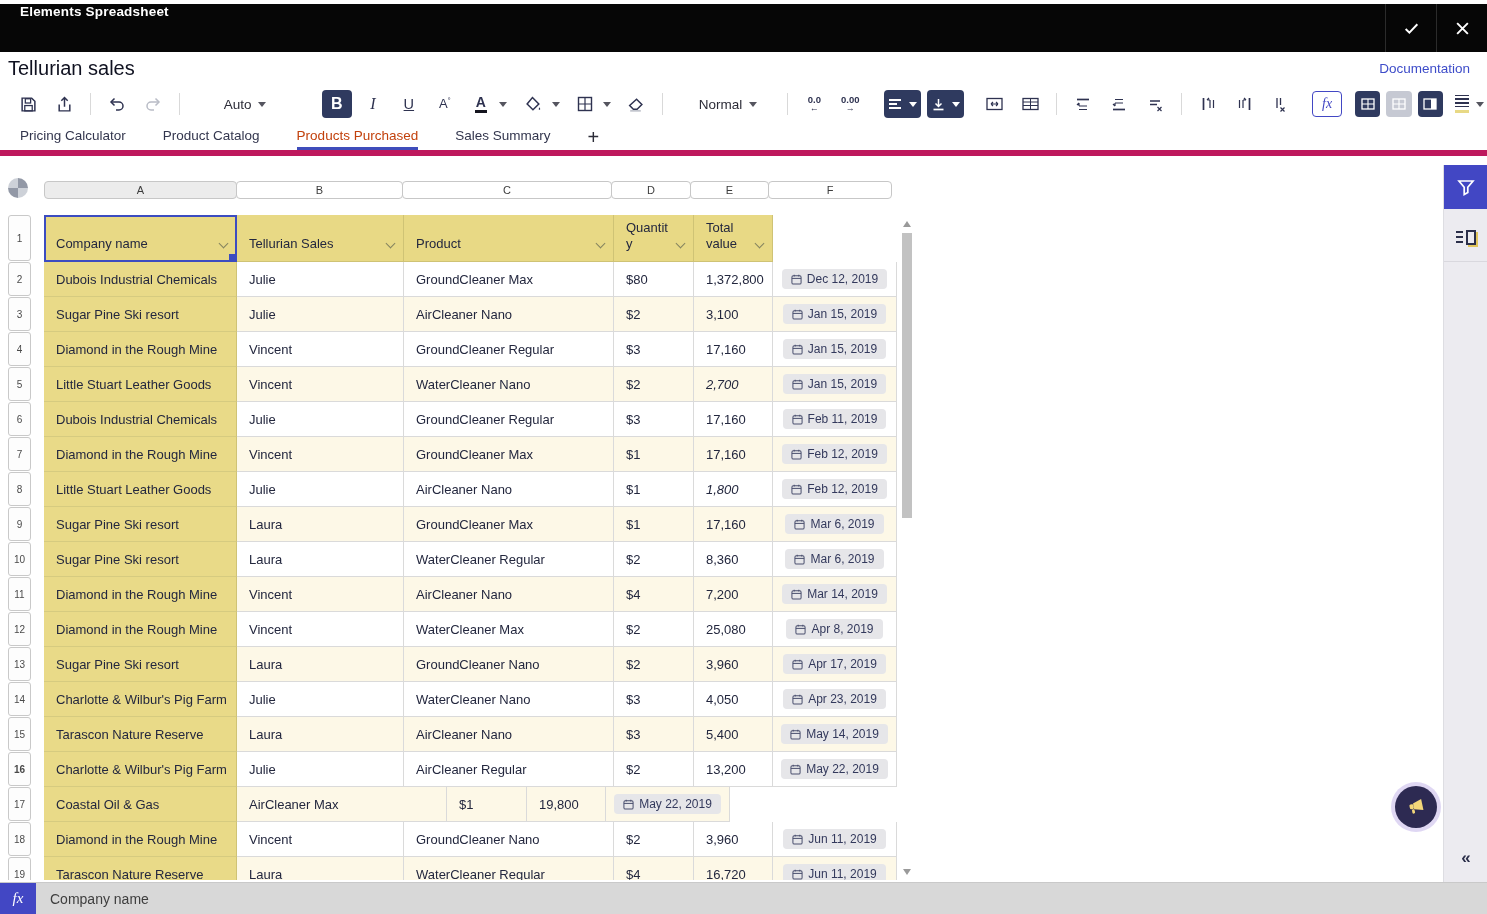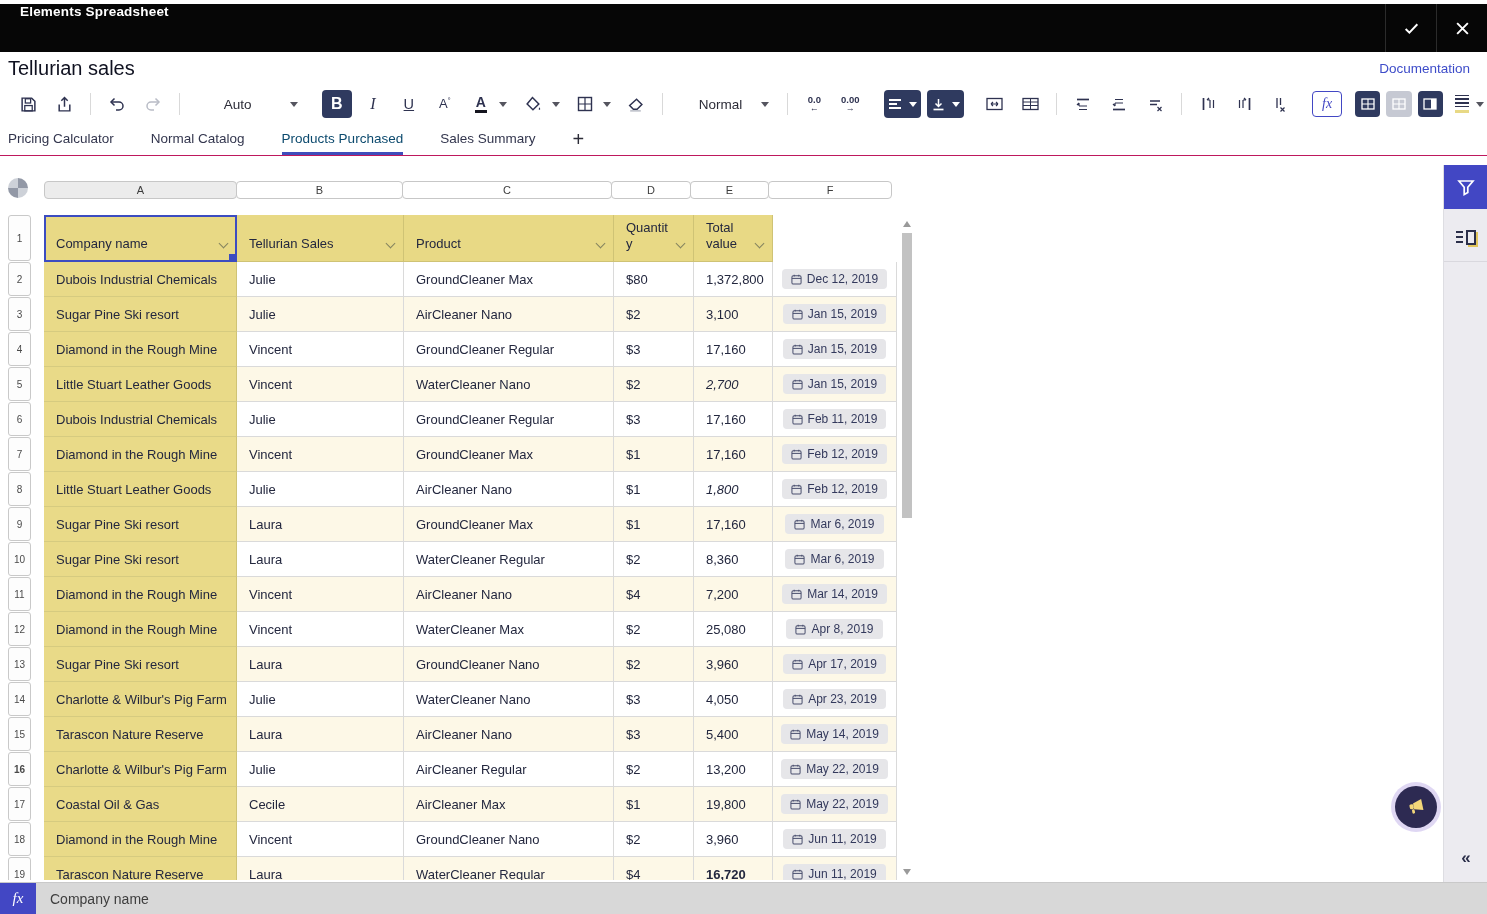--- a/index.html
+++ b/index.html
@@ -22,41 +22,41 @@
   .doc-header{position:absolute;top:48px;left:0;width:100%;height:40px;display:flex;align-items:center}
   .page-title{margin-left:8px;font-size:20px;font-weight:500;color:#0f1120}
   .doc-link{margin-left:auto;margin-right:17px;font-size:13.5px;color:#3d4cc9;cursor:pointer}
 
   
   .toolbar{position:absolute;top:86px;left:0;width:100%;height:36px;display:flex;align-items:center;padding-left:10px}
   .tbtn{min-width:30px;height:28px;display:flex;align-items:center;justify-content:center;border-radius:4px;margin:0 3px;cursor:pointer;font-size:14px;color:#2e3250;position:relative}
   .tbtn.active{background:var(--activebtn);color:#fff}
   .tbtn.active svg *{stroke:#fff}
   .sep{width:1px;height:22px;background:#d9d9d9;margin:0 8px}
-  .dd{display:flex;align-items:center;justify-content:space-between;height:28px;padding:0 10px;font-size:13.5px;color:#2c2c38;cursor:pointer}
+  .dd{display:flex;align-items:center;height:28px;padding:0 10px;font-size:13.5px;color:#2c2c38;cursor:pointer}
   .crt{width:0;height:0;border-left:4px solid transparent;border-right:4px solid transparent;border-top:5px solid #55555f;margin-left:7px}
   .bold-l{font-weight:700;font-size:16px}
   .ital-l{font-style:italic;font-family:"Liberation Serif",serif;font-size:16px}
   .und-l{text-decoration:underline;font-size:14.5px}
   .sup-l{font-size:13px}.sup-l sup{font-size:8px}
   .a-color{font-size:14px;font-weight:600;border-bottom:3px solid #15151f;line-height:1.1;padding:0 1px}
   .num-ic{display:flex;flex-direction:column;align-items:center;line-height:1}
   .num-ic b{font-size:9.5px;font-weight:700;color:#2e3250}
   .num-ic i{font-style:normal;font-size:9px;color:#2e3250;margin-top:-1px}
   .fxbtn{border:1.5px solid var(--accent);color:var(--accent);font-style:italic;font-family:"Liberation Serif",serif;font-size:14px;width:32px;height:26px}
   .sqbtn{width:30px;height:26px;border-radius:4px;background:var(--activebtn);display:flex;align-items:center;justify-content:center;margin:0 3px;cursor:pointer}
   .sqbtn.gray{background:#c6c9d3}
   .linestack{display:flex;flex-direction:column;gap:2px;align-items:center}
   .linestack i{display:block;width:14px;height:1.6px;background:#2e3250}
   .linestack i.yl{background:#e8d985;height:3px;margin-top:1px}
 
   
-  .tabs{position:absolute;top:122px;left:0;width:100%;height:34px;display:flex;align-items:stretch;border-bottom:1px solid #be185d;padding-left:8px}
+  .tabs{position:absolute;top:122px;left:0;width:100%;height:34px;display:flex;align-items:stretch;border-bottom:6px solid #be185d;padding-left:20px}
   .tab{font-size:13.5px;color:#33364e;margin-right:37px;display:flex;align-items:center;cursor:pointer;border-bottom:3px solid transparent;padding-top:2px}
-  .tab.active{color:#0c4a6e;border-bottom-color:#3f4dbb;font-weight:500}
+  .tab.active{color:#c2410c;border-bottom-color:#3f4dbb;font-weight:500}
   .tab-add{font-size:20px;color:#2c2c38;display:flex;align-items:center;cursor:pointer;padding-top:2px}
 
   
   .sheet{position:absolute;top:156px;left:0;width:1443px;height:726px;background:#fff}
   .select-all{position:absolute;left:8px;top:22px;width:20px;height:20px;border-radius:50%;cursor:pointer;
     background:conic-gradient(#9298a6 0deg 90deg,#cdd1d8 90deg 180deg,#9298a6 180deg 270deg,#cdd1d8 270deg 360deg)}
   .col-letters{position:absolute;left:44px;top:25px;height:18px;display:flex}
   .colletter{border:1px solid #c7c7c7;border-radius:4px;margin-right:-1px;background:#fff;font-size:11px;color:#3c3c3c;
     display:flex;align-items:center;justify-content:center;cursor:pointer}
   .colletter.sel{background:#ececec}
@@ -309,21 +309,21 @@
         <i></i>
         <i class="yl"></i>
       </span>
     <span class="crt"></span>
   </div>
 </div>
 
 <div class="tabs">
   <div id="tabs-list" style="display:flex">
       <div class="tab">Pricing Calculator</div>
-      <div class="tab">Normal Catalog</div>
+      <div class="tab">Product Catalog</div>
       <div class="tab active">Products Purchased</div>
       <div class="tab">Sales Summary</div>
     </div>
   <div class="tab-add">+</div>
 </div>
 
 <div class="sheet">
   <div class="select-all"></div>
   <div class="col-letters" id="colletters">
       <div class="colletter sel" style="width: 193px;">A</div>
@@ -643,21 +643,20 @@
               <line x1="1" y1="4.8" x2="11" y2="4.8" stroke="#4a4f6e" stroke-width="1.1"></line>
               <line x1="3.5" y1="0.8" x2="3.5" y2="2.8" stroke="#4a4f6e" stroke-width="1.1"></line>
               <line x1="8.5" y1="0.8" x2="8.5" y2="2.8" stroke="#4a4f6e" stroke-width="1.1"></line>
             </svg>
             <span>May 22, 2019</span>
           </span>
         </div>
       </div>
       <div class="grow tint">
         <div class="cell colA" style="width: 193px;">Coastal Oil &amp; Gas</div>
-        <div class="cell" style="width: 167px;">Cecile</div>
         <div class="cell" style="width: 210px;">AirCleaner Max</div>
         <div class="cell" style="width: 80px;">$1</div>
         <div class="cell" style="width: 79px;">19,800</div>
         <div class="cell dateCell" style="width: 124px;">
           <span class="pill">
             <svg width="11" height="11" viewBox="0 0 12 12" style="flex:none">
               <rect x="1" y="2" width="10" height="9" rx="1.5" fill="none" stroke="#4a4f6e" stroke-width="1.1"></rect>
               <line x1="1" y1="4.8" x2="11" y2="4.8" stroke="#4a4f6e" stroke-width="1.1"></line>
               <line x1="3.5" y1="0.8" x2="3.5" y2="2.8" stroke="#4a4f6e" stroke-width="1.1"></line>
               <line x1="8.5" y1="0.8" x2="8.5" y2="2.8" stroke="#4a4f6e" stroke-width="1.1"></line>
@@ -682,21 +681,21 @@
             </svg>
             <span>Jun 11, 2019</span>
           </span>
         </div>
       </div>
       <div class="grow tint">
         <div class="cell colA" style="width: 193px;">Tarascon Nature Reserve</div>
         <div class="cell" style="width: 167px;">Laura</div>
         <div class="cell" style="width: 210px;">WaterCleaner Regular</div>
         <div class="cell" style="width: 80px;">$4</div>
-        <div class="cell" style="width: 79px; font-weight: bold;">16,720</div>
+        <div class="cell" style="width: 79px;">16,720</div>
         <div class="cell dateCell" style="width: 124px;">
           <span class="pill">
             <svg width="11" height="11" viewBox="0 0 12 12" style="flex:none">
               <rect x="1" y="2" width="10" height="9" rx="1.5" fill="none" stroke="#4a4f6e" stroke-width="1.1"></rect>
               <line x1="1" y1="4.8" x2="11" y2="4.8" stroke="#4a4f6e" stroke-width="1.1"></line>
               <line x1="3.5" y1="0.8" x2="3.5" y2="2.8" stroke="#4a4f6e" stroke-width="1.1"></line>
               <line x1="8.5" y1="0.8" x2="8.5" y2="2.8" stroke="#4a4f6e" stroke-width="1.1"></line>
             </svg>
             <span>Jun 11, 2019</span>
           </span>

